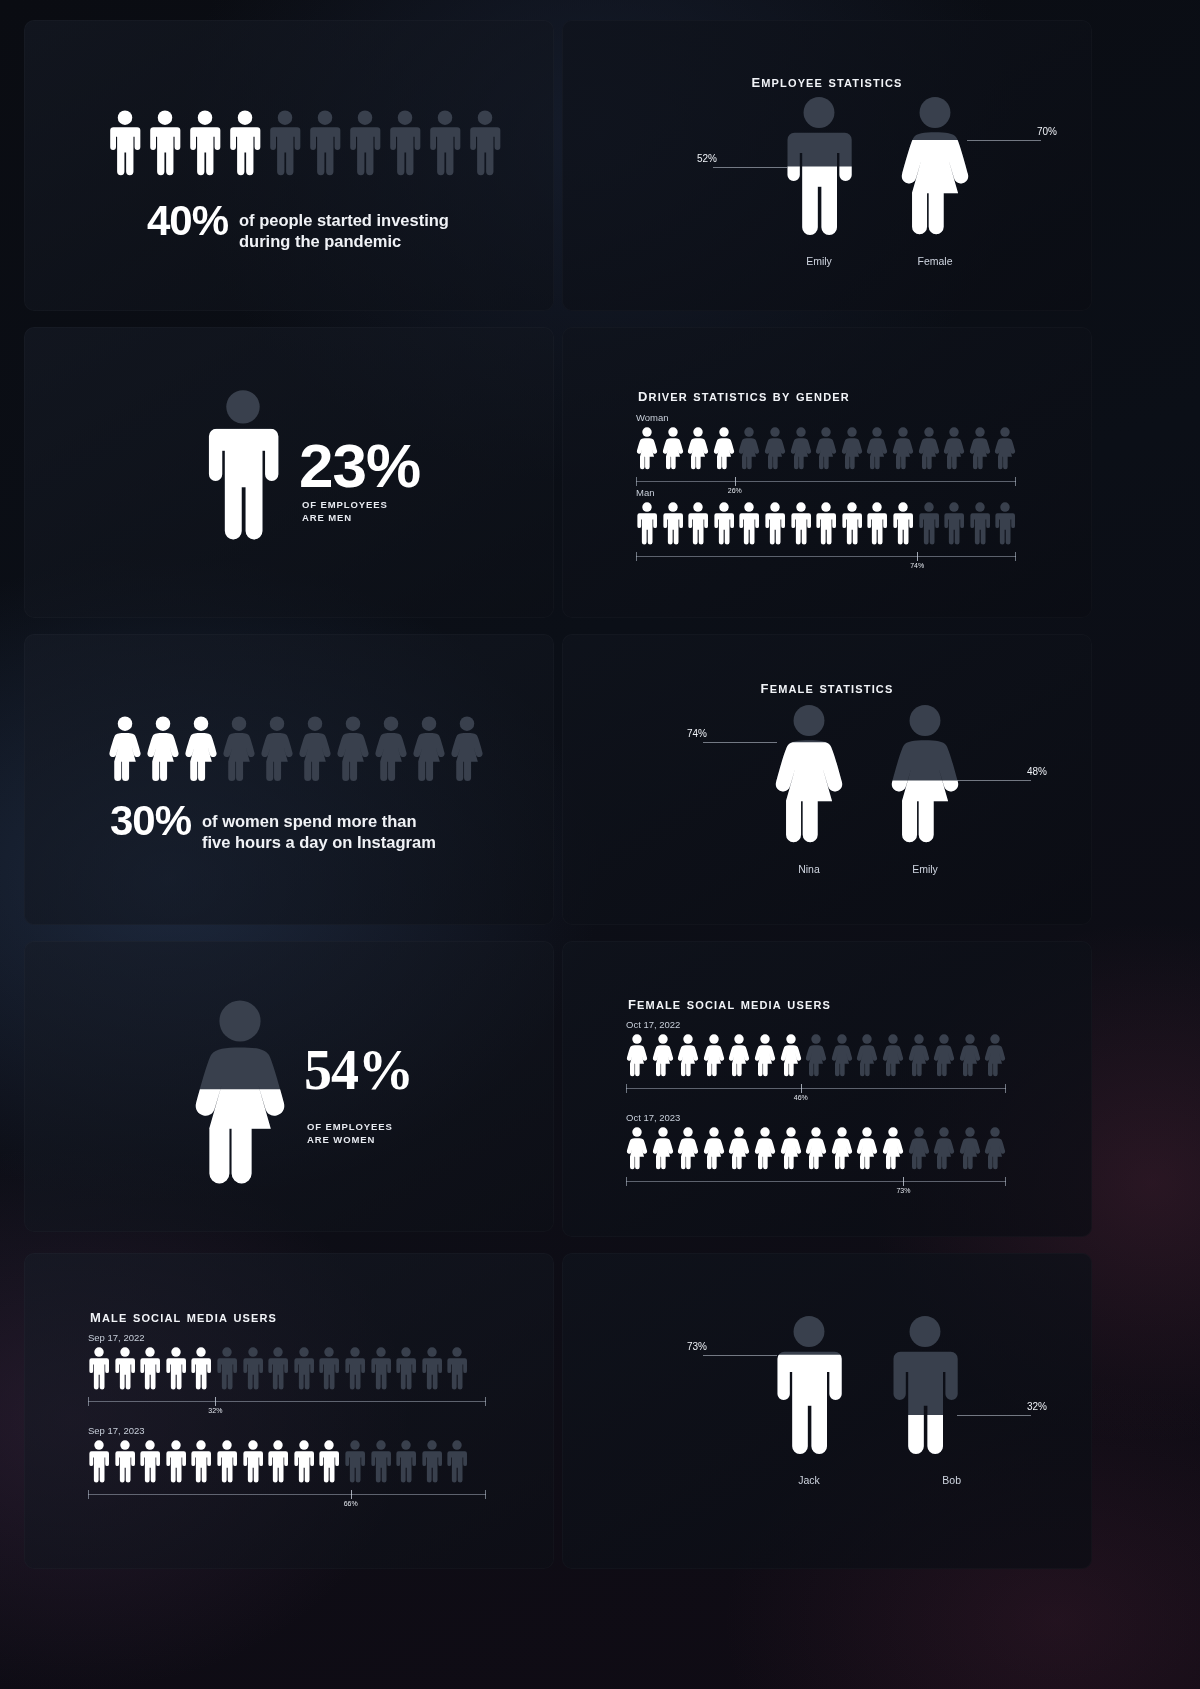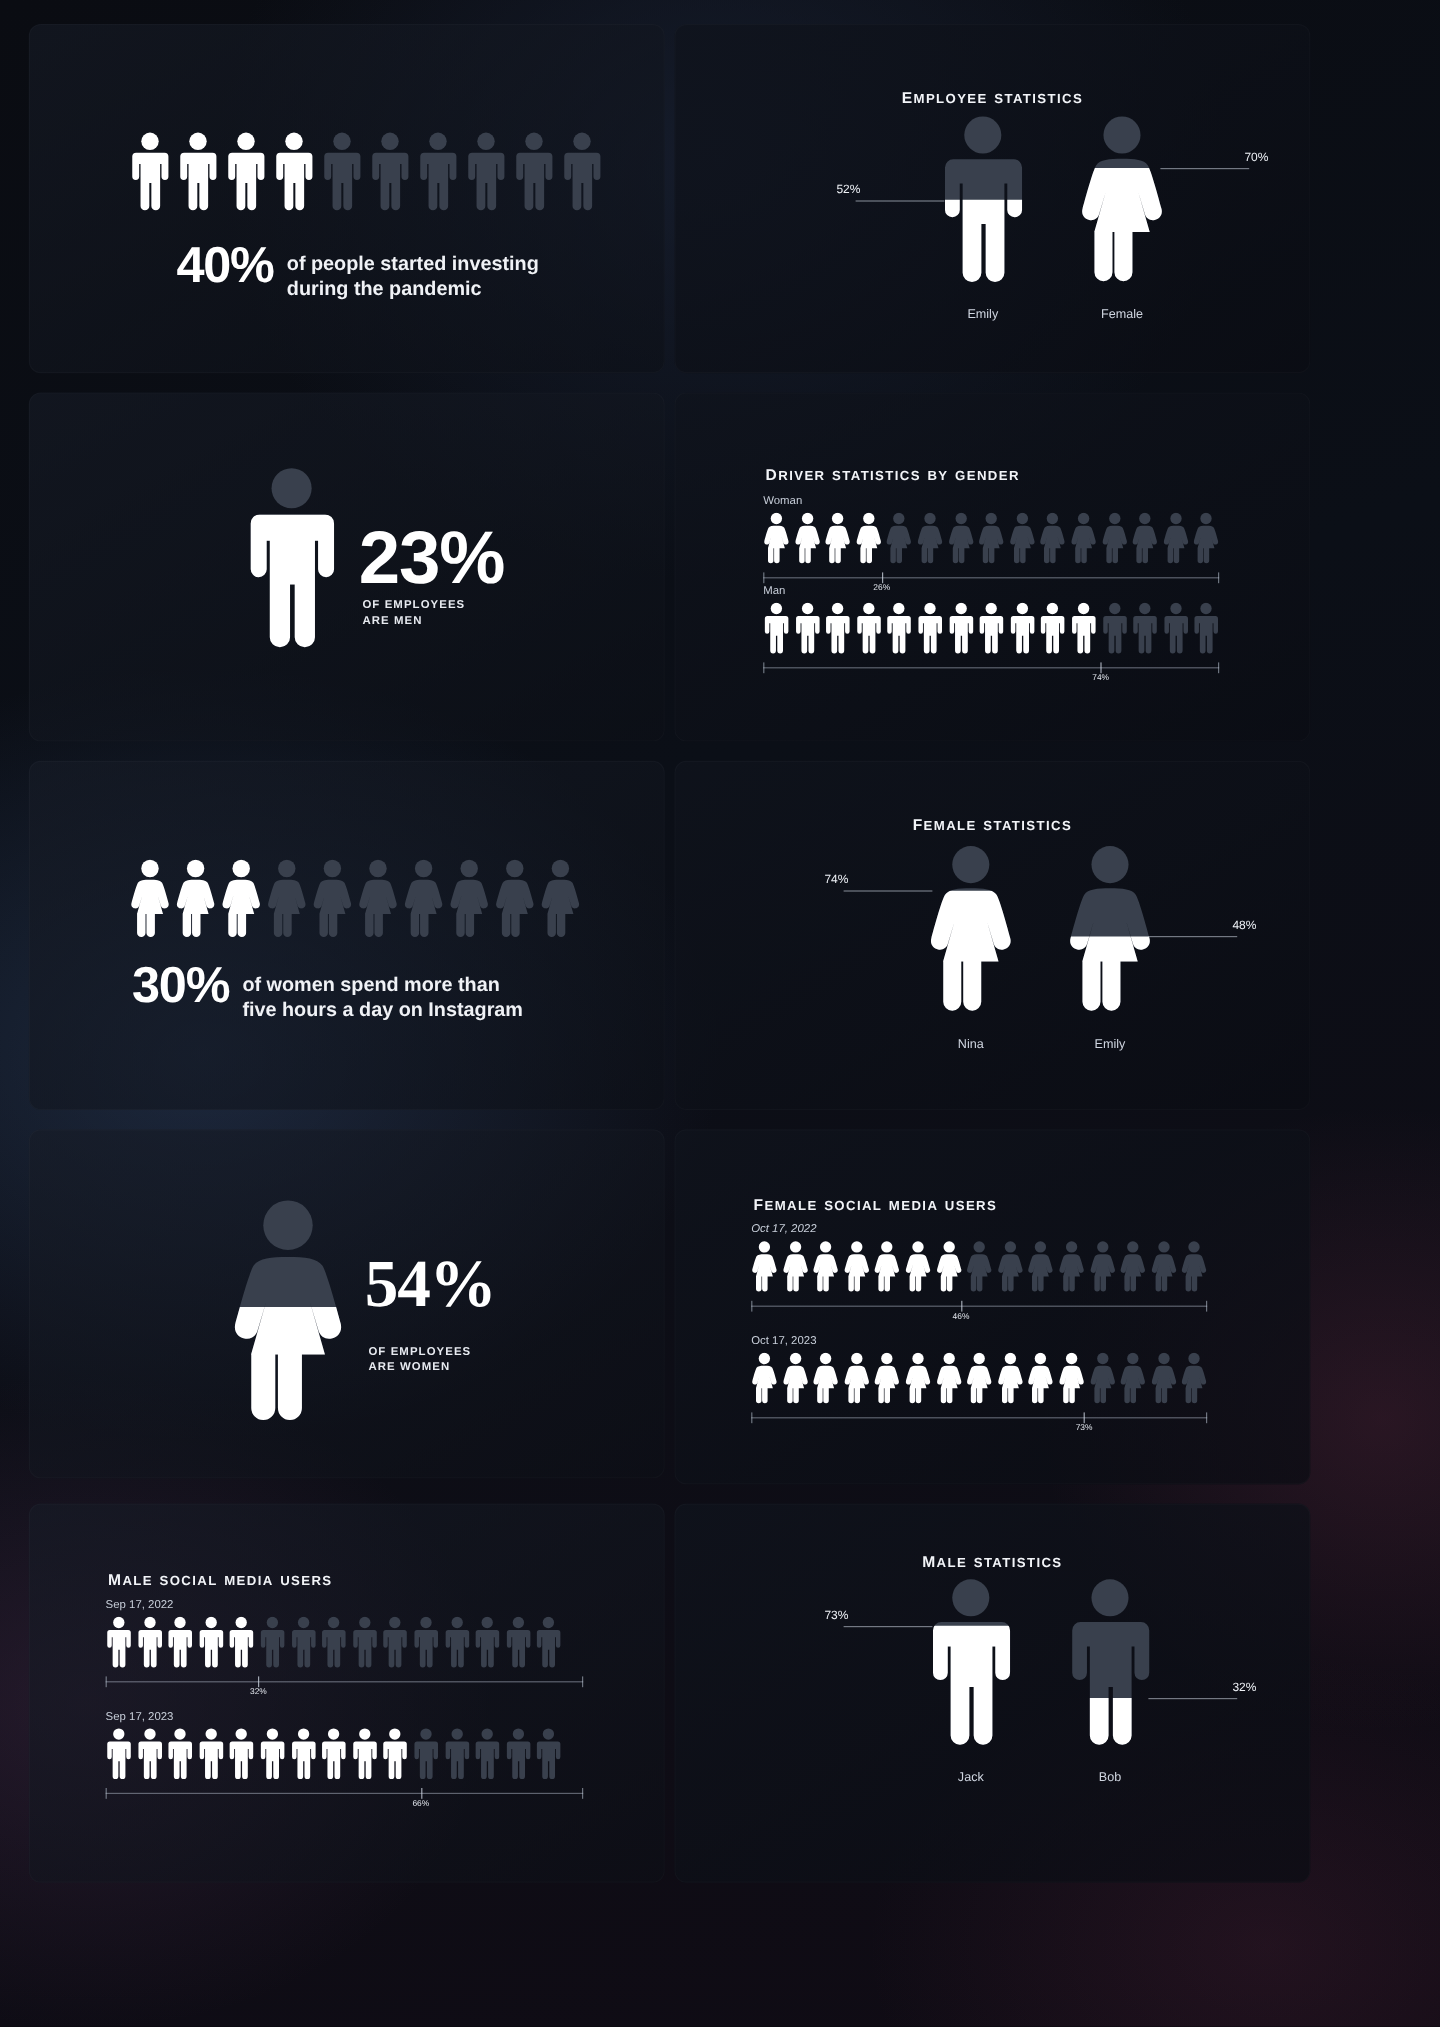--- a/index.html
+++ b/index.html
@@ -569,21 +569,21 @@
     <div style="position:absolute; left:283px; top:180px;">
       <div class="sub-caps">OF EMPLOYEES</div>
       <div class="sub-caps">ARE WOMEN</div>
     </div>
   </div>
 
   <div class="card dark" style="left:562px; top:941px; width:530px; height:296px;">
     <div class="card-title" style="position:absolute; left:66px; top:51px;">Female social media users</div>
     <div id="femsocial-rows" style="position:absolute; left:64px; top:78px; width:390px;">
         <div style="margin-bottom:18px;">
-          <div class="row-label" style="margin-bottom:4px;font-style:italic;">Oct 17, 2022</div>
+          <div class="row-label" style="margin-bottom:4px;">Oct 17, 2022</div>
           <div class="pictorow" style="gap:3.6px; height:45px;">
             <svg width="22" height="45" viewBox="0 0 48 98" fill="#ffffff">
               <g>
                 <circle cx="24" cy="11" r="10.3"></circle>
                 <path d="M24 24.2c7.2 0 12.2.5 14.3 3.6 1.9 2.8 6.5 20 7.6 24 1 3.7-1.3 5.9-3.7 6.4-2.4.5-4.7-.6-5.5-3.3L33 42.5l6.4 22.4H29.8v22.3a5 5 0 0 1-10 0V64.9h-1.1v22.3a5 5 0 0 1-10 0V64.9H8.6L15 42.5l-3.7 12.4c-.8 2.7-3.1 3.8-5.5 3.3-2.4-.5-4.7-2.7-3.7-6.4 1.1-4 5.7-21.2 7.6-24 2.1-3.1 7.1-3.6 14.3-3.6z"></path>
               </g>
             </svg>
             <svg width="22" height="45" viewBox="0 0 48 98" fill="#ffffff">
               <g>
                 <circle cx="24" cy="11" r="10.3"></circle>
@@ -986,21 +986,20 @@
             <div class="cap" style="left:0;"></div>
             <div class="cap" style="right:0;"></div>
             <div class="mark" style="left:262.68px;"></div>
             <div class="val" style="left:262.68px;">66%</div>
           </div>
         </div>
       </div>
   </div>
 
   <div class="card dark" style="left:562px; top:1253px; width:530px; height:316px;">
-    <div class="card-title" style="position:absolute; left:0; right:0; top:37px; text-align:center;">Male statistics</div>
     <div id="male-figs" style="position:absolute; left:140px; top:62px; width:330px; height:200px;">
         <div style="display:flex; justify-content:center; align-items:flex-end; gap:44px; position:relative;">
           <div class="figwrap" style="width:72px;"><svg width="72" height="147" viewBox="0 0 48 98">
               <defs>
                 <clipPath id="clip6">
                   <rect x="0" y="26.46" width="48" height="71.53999999999999"></rect>
                 </clipPath>
               </defs>
               <g fill="#39404d">
                 <circle cx="24" cy="11" r="10.3"></circle>
@@ -1018,18 +1017,18 @@
                 </clipPath>
               </defs>
               <g fill="#39404d">
                 <circle cx="24" cy="11" r="10.3"></circle>
                 <path d="M9.6 24.5h28.8a4.6 4.6 0 0 1 4.6 4.6v23.5a4.1 4.1 0 0 1-8.2 0V38h-1.6v49.5a5.2 5.2 0 0 1-10.4 0V60.5h-2.4v27a5.2 5.2 0 0 1-10.4 0V38H8.4v14.6a4.1 4.1 0 0 1-8.2 0V29.1a4.6 4.6 0 0 1 4.6-4.6z" transform="translate(2.8 0)"></path>
               </g>
               <g fill="#ffffff" clip-path="url(#clip7)">
                 <circle cx="24" cy="11" r="10.3"></circle>
                 <path d="M9.6 24.5h28.8a4.6 4.6 0 0 1 4.6 4.6v23.5a4.1 4.1 0 0 1-8.2 0V38h-1.6v49.5a5.2 5.2 0 0 1-10.4 0V60.5h-2.4v27a5.2 5.2 0 0 1-10.4 0V38H8.4v14.6a4.1 4.1 0 0 1-8.2 0V29.1a4.6 4.6 0 0 1 4.6-4.6z" transform="translate(2.8 0)"></path>
               </g>
-            </svg><div class="lead-line" style="left:68px; top:99.96px; width:74px;"></div><div class="lead-val" style="left:138px; top:85.96px;">32%</div><div class="name-label" style="margin-top:8px;">Bob</div></div>
+            </svg><div class="lead-line" style="left:68px; top:99.96px; width:74px;"></div><div class="lead-val" style="left:138px; top:85.96px;">32%</div><div class="name-label" style="margin-top:8px;text-align:right;">Bob</div></div>
         </div>
       </div>
   </div>
 
 </div>
 
 </body></html>

